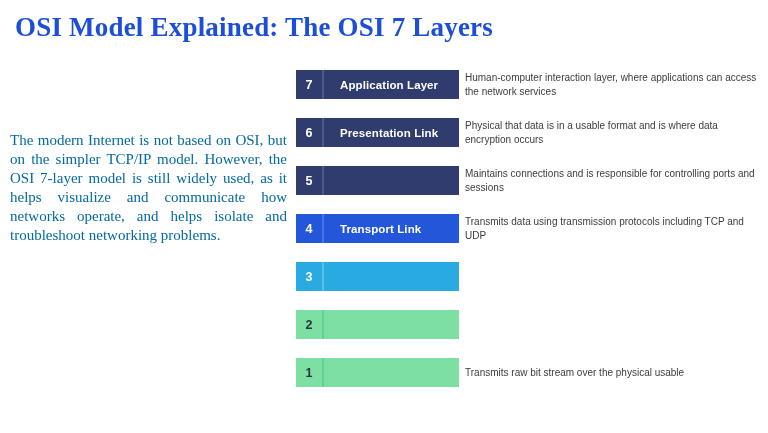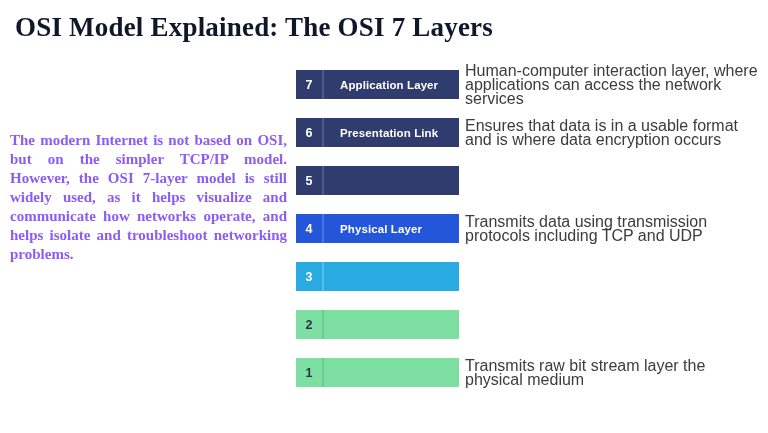--- a/index.html
+++ b/index.html
@@ -12,35 +12,34 @@
     overflow: hidden;
     font-family: "Liberation Sans", sans-serif;
   }
   .page-title {
     position: absolute;
     left: 15px;
     top: 12px;
     font-family: "Liberation Serif", "DejaVu Serif", serif;
     font-weight: bold;
     font-size: 27px;
-    color: #0f172a;
+    color: #1d4ed8;
     letter-spacing: 0.2px;
     white-space: nowrap;
   }
   .intro-paragraph {
     position: absolute;
     left: 10px;
     top: 131px;
     width: 277px;
     font-family: "Liberation Serif", "DejaVu Serif", serif;
     font-size: 15px;
     line-height: 19px;
-    color: #8b5cf6;
+    color: #0369a1;
     text-align: justify;
-    font-weight: bold;
   }
   .diagram { position: absolute; left: 296px; top: 0; width: 466px; }
   .layer-row {
     position: absolute;
     left: 0;
     width: 466px;
     height: 29px;
     display: flex;
     align-items: stretch;
   }
@@ -69,21 +68,21 @@
     font-size: 11.5px;
     font-weight: bold;
     letter-spacing: 0.1px;
     white-space: nowrap;
   }
   .layer-description {
     margin-left: 6px;
     width: 296px;
     display: flex;
     align-items: center;
-    font-size: 16px;
+    font-size: 10px;
     line-height: 14px;
     color: #3c3c3c;
   }
 </style>
 </head>
 <body>
 
 <div class="stage">
 
   <h1 class="page-title">OSI Model Explained: The OSI 7 Layers</h1>
@@ -98,50 +97,51 @@
         <span class="layer-name">Application Layer</span>
       </div>
       <div class="layer-description">Human-computer interaction layer, where applications can access the network services</div>
     </div>
 
     <div class="layer-row" style="top: 118px;">
       <div class="layer-box" style="background: rgb(48, 60, 110); color: rgb(255, 255, 255);">
         <span class="layer-number" style="border-right-color: rgb(77, 90, 142);">6</span>
         <span class="layer-name">Presentation Link</span>
       </div>
-      <div class="layer-description">Ensures that data is in a usable format and is where data encryption occurs</div>
+      <div class="layer-description">Physical that data is in a usable format and is where data encryption occurs</div>
     </div>
 
     <div class="layer-row" style="top: 166px;">
       <div class="layer-box" style="background: rgb(48, 60, 110); color: rgb(255, 255, 255);">
         <span class="layer-number" style="border-right-color: rgb(77, 90, 142);">5</span>
       </div>
+      <div class="layer-description">Maintains connections and is responsible for controlling ports and sessions</div>
     </div>
 
     <div class="layer-row" style="top: 214px;">
       <div class="layer-box" style="background: rgb(36, 86, 217); color: rgb(255, 255, 255);">
         <span class="layer-number" style="border-right-color: rgb(74, 116, 227);">4</span>
-        <span class="layer-name">Physical Layer</span>
+        <span class="layer-name">Transport Link</span>
       </div>
       <div class="layer-description">Transmits data using transmission protocols including TCP and UDP</div>
     </div>
 
     <div class="layer-row" style="top: 262px;">
       <div class="layer-box" style="background: rgb(41, 170, 225); color: rgb(255, 255, 255);">
         <span class="layer-number" style="border-right-color: rgb(85, 191, 233);">3</span>
       </div>
     </div>
 
     <div class="layer-row" style="top: 310px;">
       <div class="layer-box" style="background: rgb(126, 223, 163); color: rgb(37, 53, 68);">
         <span class="layer-number" style="border-right-color: rgb(101, 207, 143);">2</span>
       </div>
     </div>
 
     <div class="layer-row" style="top: 358px;">
       <div class="layer-box" style="background: rgb(126, 223, 163); color: rgb(37, 53, 68);">
         <span class="layer-number" style="border-right-color: rgb(101, 207, 143);">1</span>
       </div>
-      <div class="layer-description">Transmits raw bit stream layer the physical medium</div>
+      <div class="layer-description">Transmits raw bit stream over the physical usable</div>
     </div>
 
   </div>
 </div>
 
 </body></html>

